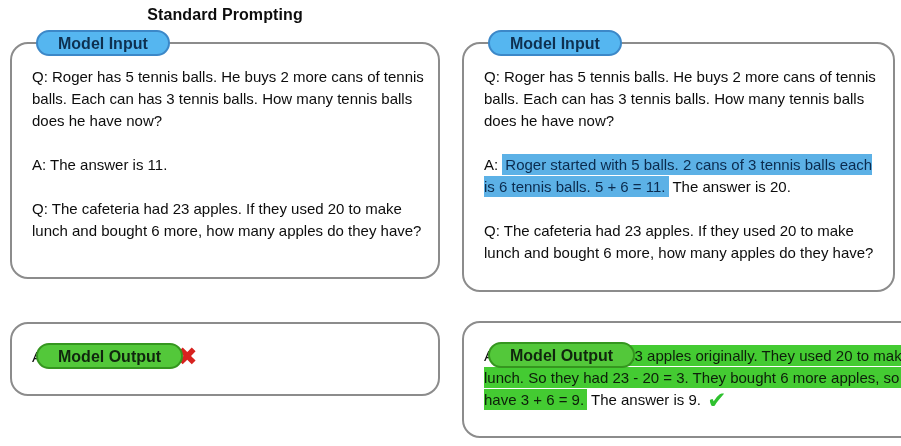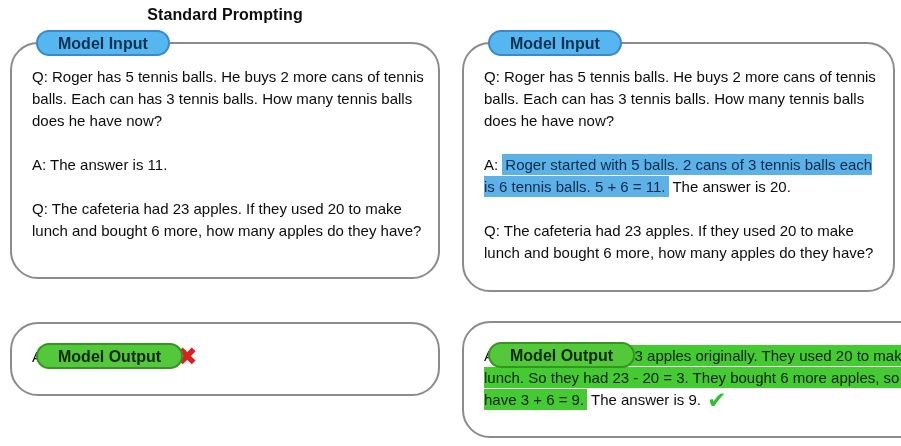--- a/index.html
+++ b/index.html
@@ -8,21 +8,21 @@
     font-family:"Liberation Sans","DejaVu Sans",sans-serif;color:#111;
   }
   .col-title{
     position:absolute;top:6px;width:450px;text-align:center;
     font-size:16px;font-weight:bold;color:#0d0d0d;letter-spacing:.1px;
   }
   .title-left{left:0;}
   .title-right{left:451px;}
   .panel{
     position:absolute;background:#fff;
-    border:2px solid var(--panel-border,#8c8c8c);border-radius:28px;
+    border:2px solid var(--panel-border,#8c8c8c);border-radius:18px;
     box-sizing:border-box;
     text-decoration:underline;
   }
   .panel-std-input{left:10px;top:42px;width:430px;height:237px;}
   .panel-std-output{left:10px;top:322px;width:430px;height:74px;}
   .panel-cot-input{left:462px;top:42px;width:433px;height:250px;}
   .panel-cot-output{left:462px;top:321px;width:482px;height:117px;}
   .pill{
     position:absolute;height:26px;line-height:24px;padding:0 20px;
     border-radius:14px;font-size:16px;font-weight:bold;box-sizing:border-box;

